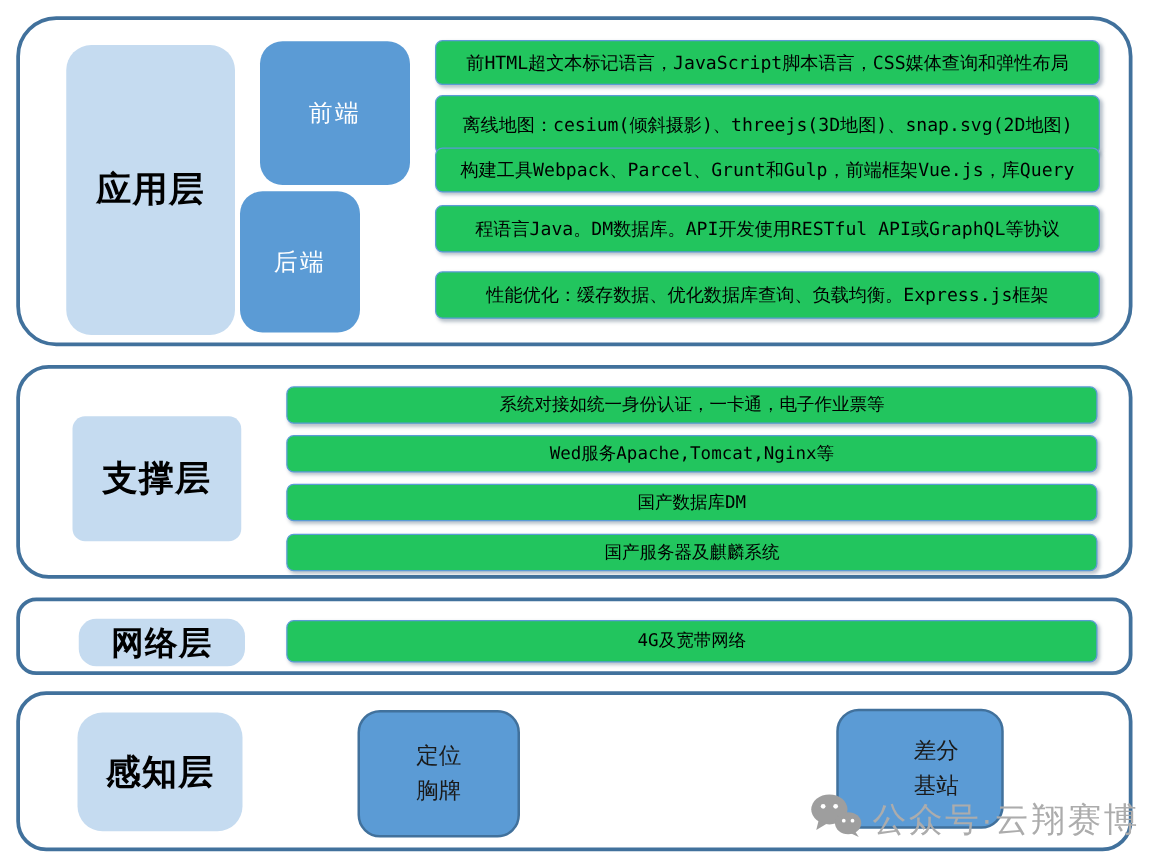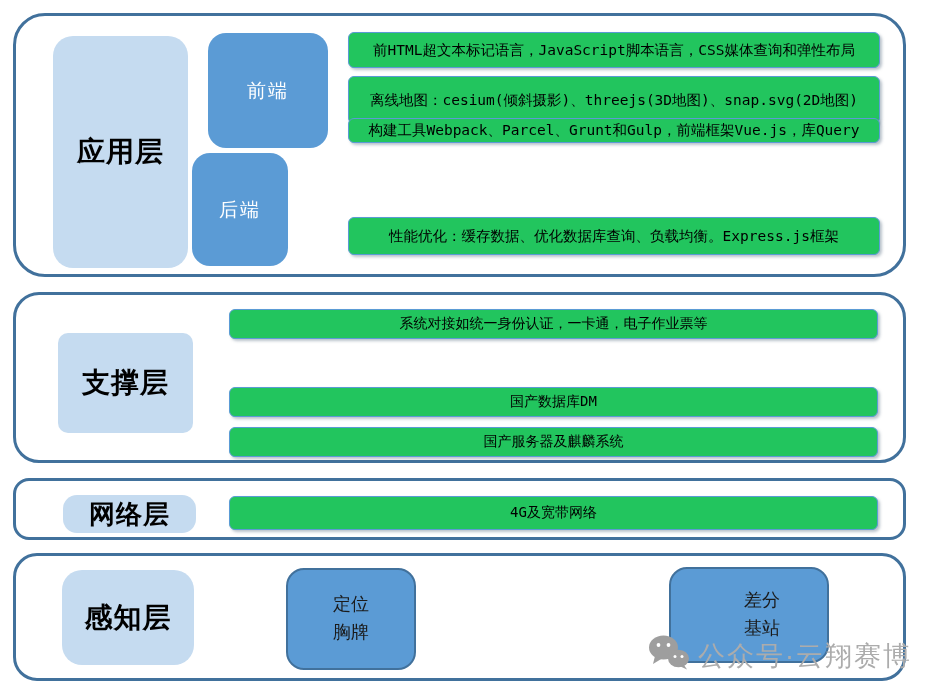--- a/index.html
+++ b/index.html
@@ -51,45 +51,47 @@
 </style>
 </head>
 <body>
 
 <div class="container" id="app-layer">
   <div class="layer-label" style="left:37px;top:20px;width:135px;height:232px;">应用层</div>
   <div class="blue-block light-text" style="left:192px;top:17px;width:120px;height:115px;">前端</div>
   <div class="blue-block light-text" style="left:176px;top:137px;width:96px;height:113px;">后端</div>
   <div class="row app-row" style="top:16px;height:36px;">前HTML超文本标记语言，JavaScript脚本语言，CSS媒体查询和弹性布局</div>
   <div class="row app-row" style="top:60px;height:48px;">离线地图：cesium(倾斜摄影)、threejs(3D地图)、snap.svg(2D地图)</div>
-  <div class="row app-row" style="top:102px;height:25px;">构建工具Webpack、Parcel、Grunt和Gulp，前端框架Vue.js，库Query</div>
+  <div class="row app-row" style="top:102px;height:36px;">构建工具Webpack、Parcel、Grunt和Gulp，前端框架Vue.js，库Query</div>
+  <div class="row app-row" style="top:148px;height:38px;">程语言Java。DM数据库。API开发使用RESTful API或GraphQL等协议</div>
   <div class="row app-row" style="top:201px;height:38px;">性能优化：缓存数据、优化数据库查询、负载均衡。Express.js框架</div>
 </div>
 
 <div class="container" id="support-layer">
   <div class="layer-label" style="left:42px;top:38px;width:135px;height:100px;border-radius:10px;">支撑层</div>
   <div class="row support-row" style="top:14px;height:30px;">系统对接如统一身份认证，一卡通，电子作业票等</div>
+  <div class="row support-row" style="top:53px;height:30px;">Wed服务Apache,Tomcat,Nginx等</div>
   <div class="row support-row" style="top:92px;height:30px;">国产数据库DM</div>
   <div class="row support-row" style="top:132px;height:30px;">国产服务器及麒麟系统</div>
 </div>
 
 <div class="container" id="network-layer">
   <div class="layer-label" style="left:47px;top:14px;width:133px;height:38px;border-radius:14px;font-size:26px;">网络层</div>
   <div class="row network-row" style="top:15px;height:34px;">4G及宽带网络</div>
 </div>
 
 <div class="container" id="perception-layer">
   <div class="layer-label" style="left:46px;top:14px;width:132px;height:95px;">感知层</div>
   <div class="blue-block dark-text" style="left:270px;top:12px;width:130px;height:102px;">
     <div>
       <div>定位</div>
       <div>胸牌</div>
     </div>
   </div>
-  <div class="blue-block dark-text" style="left:653px;top:11px;width:160px;height:96px;padding-left:26px;">
+  <div class="blue-block dark-text" style="left:653px;top:11px;width:134px;height:96px;padding-left:26px;">
     <div>
       <div>差分</div>
       <div>基站</div>
     </div>
   </div>
 </div>
 
 <div id="watermark">
   <span>
     <svg width="42" height="36" viewBox="0 0 42 36">

